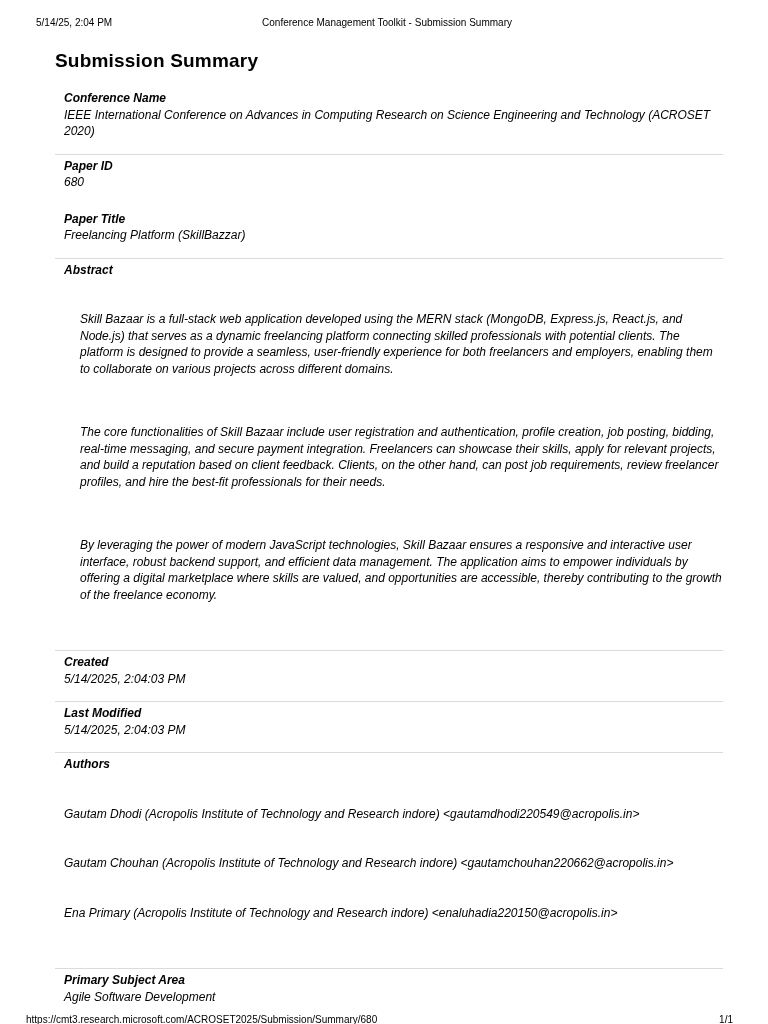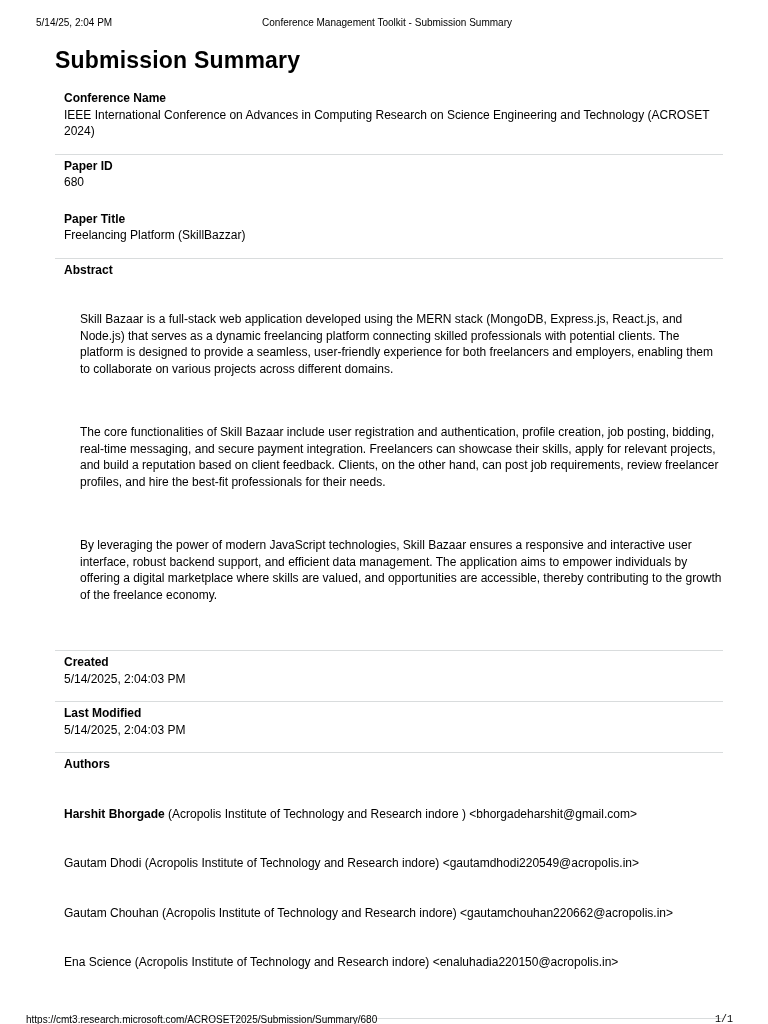--- a/index.html
+++ b/index.html
@@ -20,28 +20,29 @@
   .print-date { position: absolute; left: 0; top: 0; }
   .print-doc-title {
     position: absolute; left: 50%; top: 0;
     transform: translateX(-50%); white-space: nowrap;
   }
 
   
   .page { position: absolute; top: 49px; left: 0; right: 0; }
   .page-title {
     margin: 0 16px 15px 55px;
-    font-size: 23px; line-height: 23px; font-weight: 700;
+    font-size: 19px; line-height: 23px; font-weight: 700;
     letter-spacing: 0.2px;
   }
   .content { margin: 0 45px 0 55px; }
 
   .section {
     border-bottom: 1px solid #d9dcdd;
     padding: 3px 0 14px 0;
+    font-style: italic;
   }
   .field + .field { margin-top: 20px; }
   .label {
     font-size: 12px; font-weight: 700; line-height: 16.5px;
     padding-left: 9px;
   }
   .value {
     font-size: 12px; line-height: 16.5px;
     padding-left: 9px;
     white-space: pre-wrap;
@@ -50,39 +51,39 @@
   .abstract-p:last-child { margin-bottom: 0; }
   .author-line { }
   .author-name.primary { font-weight: 700; }
 
   
   .print-footer {
     position: absolute; top: 992px; left: 26px; right: 35px;
     font-size: 10px; color: #000; height: 13px; margin-top: 22px;
   }
   .footer-url { position: absolute; left: 0; top: 0; }
-  .page-indicator { position: absolute; right: 0; top: 0; font-family: Liberation Mono, monospace; }
+  .page-indicator { position: absolute; right: 0; top: 0; }
 </style>
 </head>
 <body>
 
 <div class="print-header">
   <span class="print-date">5/14/25, 2:04 PM</span>
   <span class="print-doc-title">Conference Management Toolkit - Submission Summary</span>
 </div>
 
 <div class="page">
   <h1 class="page-title">Submission Summary</h1>
 
   <div class="content">
 
     <div class="section">
       <div class="field">
         <div class="label">Conference Name</div>
-        <div class="value">IEEE International Conference on Advances in Computing Research on Science Engineering and Technology (ACROSET 2024)</div>
+        <div class="value">IEEE International Conference on Advances in Computing Research on Science Engineering and Technology (ACROSET 2020)</div>
       </div>
     </div>
 
     <div class="section">
       <div class="field">
         <div class="label">Paper ID</div>
         <div class="value">680</div>
       </div>
       <div class="field">
         <div class="label">Paper Title</div>
@@ -112,29 +113,32 @@
       <div class="field">
         <div class="label">Last Modified</div>
         <div class="value">5/14/2025, 2:04:03 PM</div>
       </div>
     </div>
 
     <div class="section">
       <div class="field">
         <div class="label">Authors</div>
         <div class="value">
-          <div class="author-line"><span class="author-name primary">Harshit Bhorgade</span><span class="author-details"> (Acropolis Institute of Technology and Research indore ) &lt;bhorgadeharshit@gmail.com&gt;</span></div>
           <div class="author-line"><span class="author-name">Gautam Dhodi</span><span class="author-details"> (Acropolis Institute of Technology and Research indore) &lt;gautamdhodi220549@acropolis.in&gt;</span></div>
           <div class="author-line"><span class="author-name">Gautam Chouhan</span><span class="author-details"> (Acropolis Institute of Technology and Research indore) &lt;gautamchouhan220662@acropolis.in&gt;</span></div>
-          <div class="author-line"><span class="author-name">Ena Science</span><span class="author-details"> (Acropolis Institute of Technology and Research indore) &lt;enaluhadia220150@acropolis.in&gt;</span></div>
+          <div class="author-line"><span class="author-name">Ena Primary</span><span class="author-details"> (Acropolis Institute of Technology and Research indore) &lt;enaluhadia220150@acropolis.in&gt;</span></div>
         </div>
       </div>
     </div>
 
     <div class="section">
+      <div class="field">
+        <div class="label">Primary Subject Area</div>
+        <div class="value">Agile Software Development</div>
+      </div>
       <div class="field">
         <div class="label">Submission Files</div>
         <div class="value">skillBazzar Research paper.pdf  (899.9 Kb, 5/14/2025, 2:03:51 PM)</div>
       </div>
     </div>
 
   </div>
 </div>
 
 <div class="print-footer">

